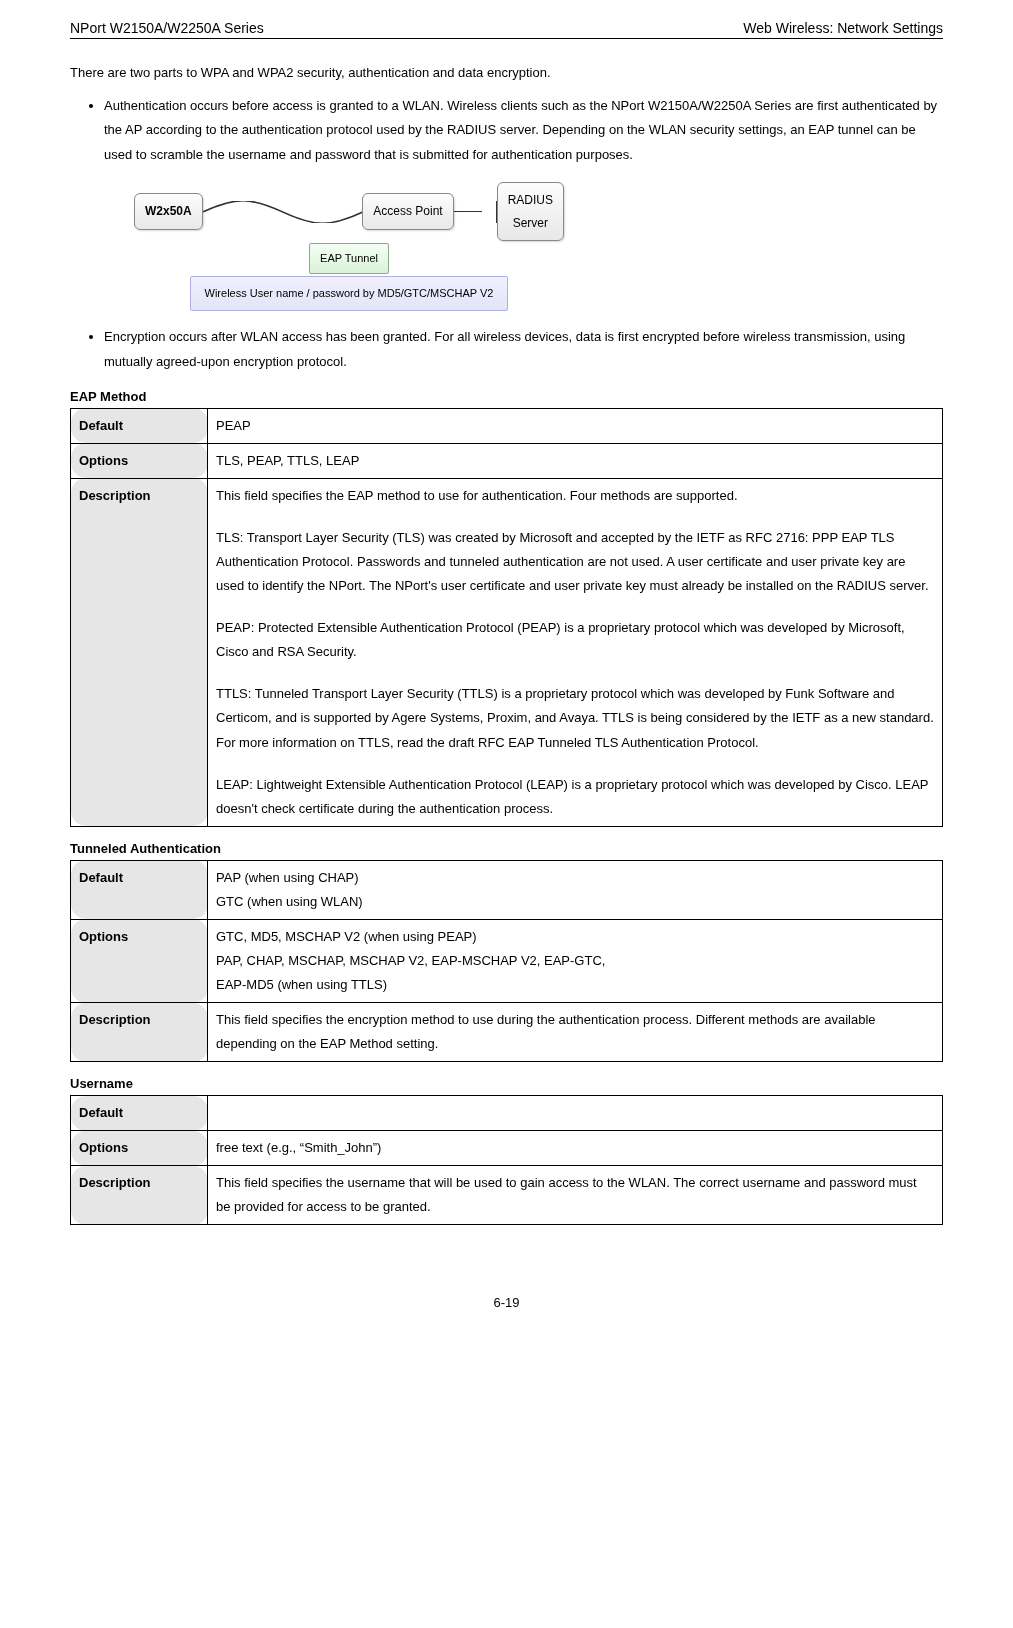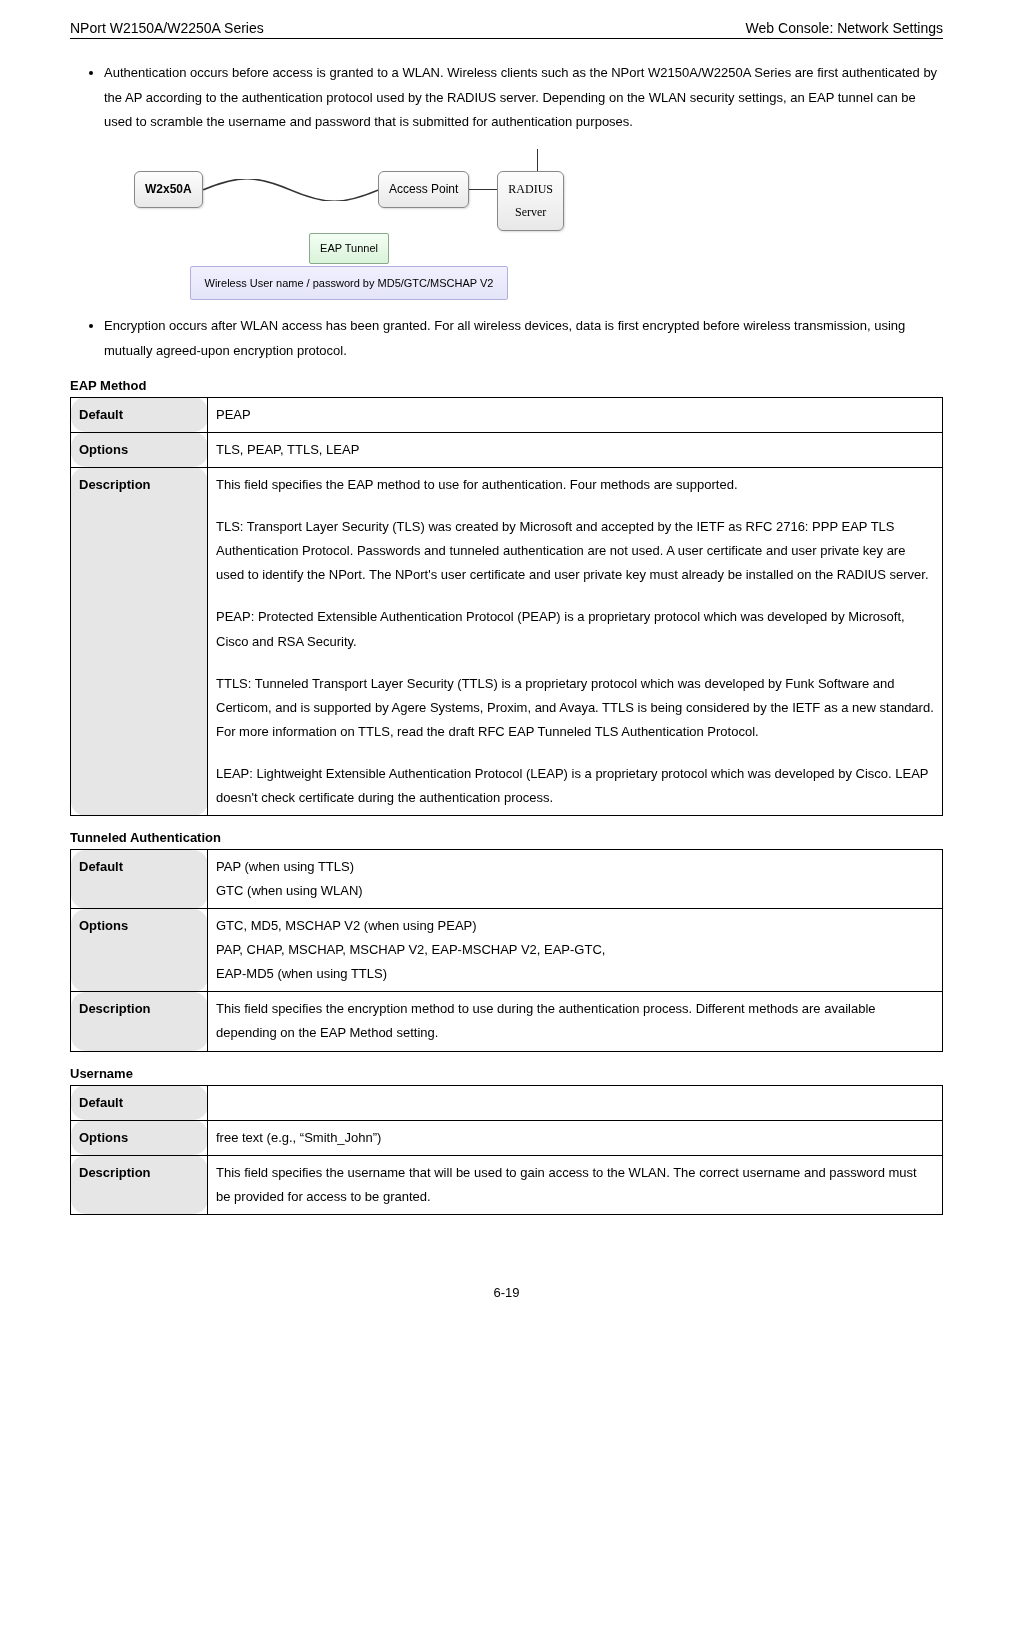--- a/index.html
+++ b/index.html
@@ -67,23 +67,22 @@
     background: #333;
   }
   .vert-stub {
     width: 1px;
     height: 22px;
     background: #333;
     margin-left: 14px;
   }
   .radius-block {
     display: flex;
-    flex-direction: column;
+    flex-direction: row;
     align-items: center;
-    font-family: Liberation Serif, serif;
   }
   .eap-row {
     display: flex;
     flex-direction: column;
     align-items: center;
     gap: 0;
     margin-top: -4px;
   }
   .eap-tunnel {
     border: 1px solid #8a8;
@@ -138,23 +137,24 @@
     margin-top: 70px;
   }
 </style>
 </head>
 <body>
 
 <div class="page">
 
   <div class="top-header">
     <span>NPort W2150A/W2250A Series</span>
-    <span>Web Console: Network Settings</span>
+    <span>Web Wireless: Network Settings</span>
   </div>
 
+  <p class="body-text">There are two parts to WPA and WPA2 security, authentication and data encryption.</p>
 
   <ul class="body-list">
     <li>
       <span>Authentication occurs before access is granted to a WLAN. Wireless clients such as the NPort W2150A/W2250A Series are first authenticated by the AP according to the authentication protocol used by the RADIUS server. Depending on the WLAN security settings, an EAP tunnel can be used to scramble the username and password that is submitted for authentication purposes.</span>
 
       <div class="diagram-wrap">
         <div class="diagram-row">
           <div class="box dev-box">W2x50A</div>
           <svg class="squiggle" viewBox="0 0 100 22" preserveAspectRatio="none">
             <path d="M0 11 C 20 -4, 30 -4, 50 11 C 70 26, 80 26, 100 11" stroke="#333" fill="none" stroke-width="1.5"></path>
@@ -204,21 +204,21 @@
     </tr>
   </tbody>
     </table>
 
   <h2 class="section-heading">Tunneled Authentication</h2>
   <table class="info">
     <tbody>
         <tr>
       <th>Default</th>
       <td>
-        <span>PAP (when using TTLS)</span><br>
+        <span>PAP (when using CHAP)</span><br>
         <span>GTC (when using WLAN)</span>
       </td>
     </tr>
     <tr>
       <th>Options</th>
       <td>
         <span>GTC, MD5, MSCHAP V2 (when using PEAP)</span><br>
         <span>PAP, CHAP, MSCHAP, MSCHAP V2, EAP-MSCHAP V2, EAP-GTC,</span><br>
         <span>EAP-MD5 (when using TTLS)</span>
       </td>

